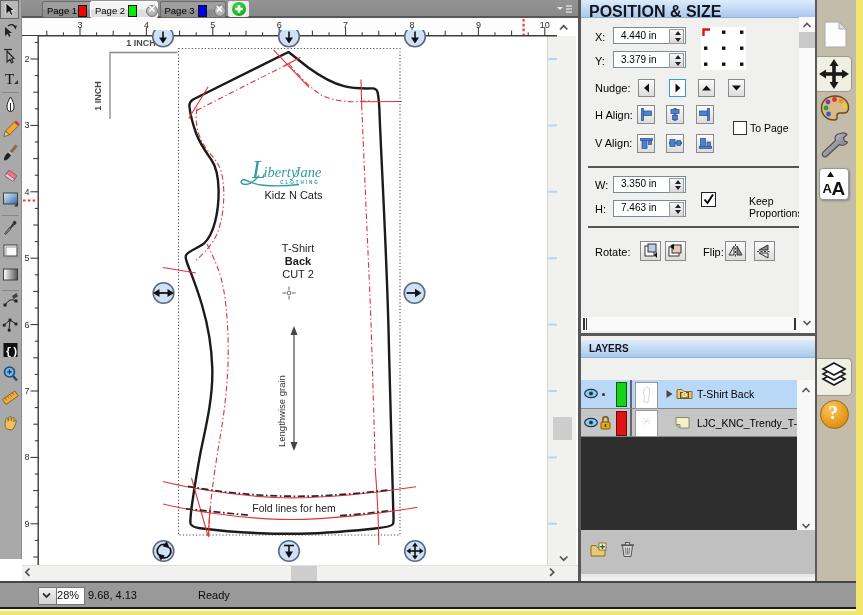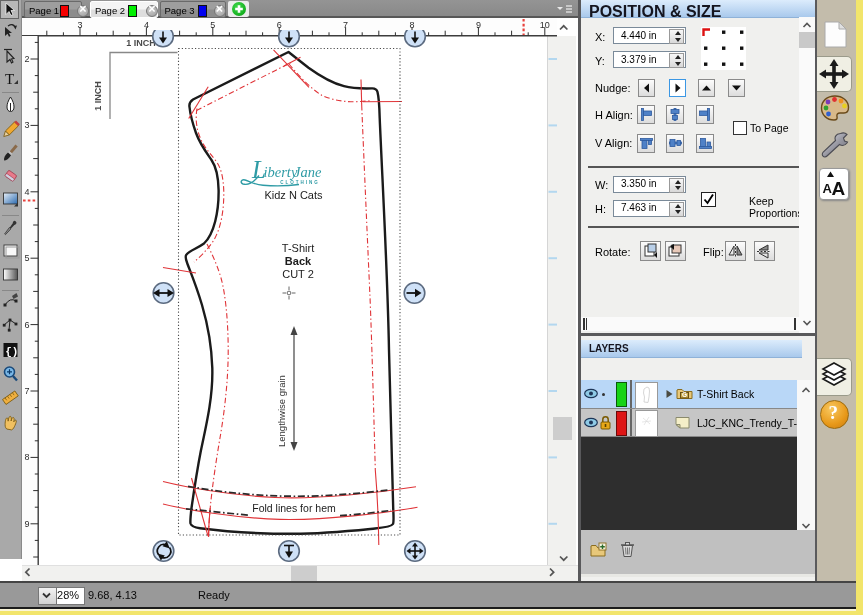--- a/index.html
+++ b/index.html
@@ -121,21 +121,21 @@
         <linearGradient id="gw" x1="0" y1="0" x2="1" y2="0">
             <stop offset="0" stop-color="#ffffff"></stop>
             <stop offset="1" stop-color="#555"></stop>
           </linearGradient>
       </defs>
     </svg>
   </div>
   <div class="abs" style="left:0;top:559px;width:22px;height:46px;background:#fff;"></div>
 
   <div class="abs" id="tabbar" style="left:22px;top:0;width:556px;height:18px;background:linear-gradient(#949494,#898989);border-bottom:2px solid #575757;box-sizing:border-box;">
-    <div class="tab" style="left:2px;width:58px;">
+    <div class="tab" style="left:20px;width:58px;">
       <span class="lbl">Page 1</span>
         <span class="sq" style="left:35px;background:#f50000;"></span>
         <span class="x" style="left:52px;"></span>
     </div>
     <div class="tab active" style="left:68px;width:68px;">
       <span class="lbl">Page 2</span>
         <span class="sq" style="left:37px;background:#00ef00;"></span>
         <span class="x" style="left:55px;"></span>
     </div>
     <div class="tab" style="left:137.5px;width:66.5px;">
@@ -454,21 +454,21 @@
           <path d="M1.5 6 L5 2.5 L8.5 6" fill="none" stroke="#555" stroke-width="1.6"></path>
         </svg>
       <div class="abs" style="left:0;top:15px;width:16px;height:16px;background:#c9c9c9;"></div>
       <svg class="abs" style="left:3px;top:302px;" width="10" height="8">
           <path d="M1.5 2 L5 5.5 L8.5 2" fill="none" stroke="#555" stroke-width="1.6"></path>
         </svg>
     </div>
 
     <div class="abs" style="left:0;top:333px;width:234px;height:2.5px;background:#59595b;"></div>
 
-    <div class="abs" style="left:0;top:340px;width:221px;height:17px;background:linear-gradient(#dcecfc,#a9c9ec);border-bottom:1px solid #8fb2d8;">
+    <div class="abs" style="left:0;top:340px;width:274px;height:17px;background:linear-gradient(#dcecfc,#a9c9ec);border-bottom:1px solid #8fb2d8;">
       <span style="position:absolute;left:8px;top:3px;font-size:10px;font-weight:bold;color:#15151f;">LAYERS</span>
     </div>
 
 
     <div class="abs" style="left:0;top:380px;width:216px;height:28px;background:#b9d7f7;border-bottom:1px solid #888;">
       <svg class="abs" style="left:3px;top:8px;" width="14" height="11">
           <ellipse cx="7" cy="5.5" rx="6.3" ry="4.2" fill="#8ecae6" stroke="#1d3557" stroke-width="1.2"></ellipse>
           <circle cx="7" cy="5.5" r="2" fill="#1d3557"></circle>
         </svg>
       <div class="abs" style="left:20.5px;top:13px;width:3px;height:3px;background:#333;border-radius:50%;"></div>

